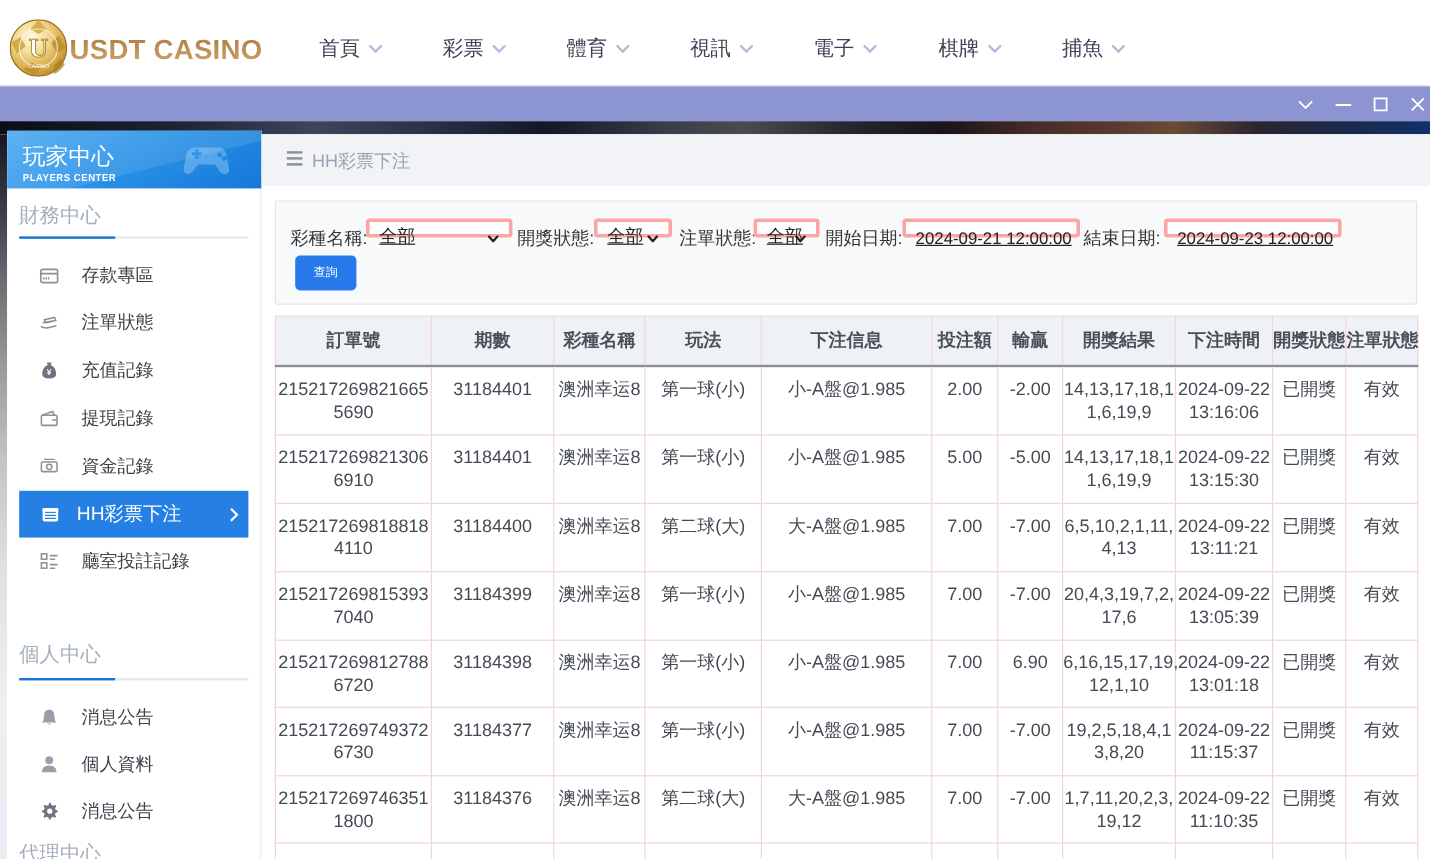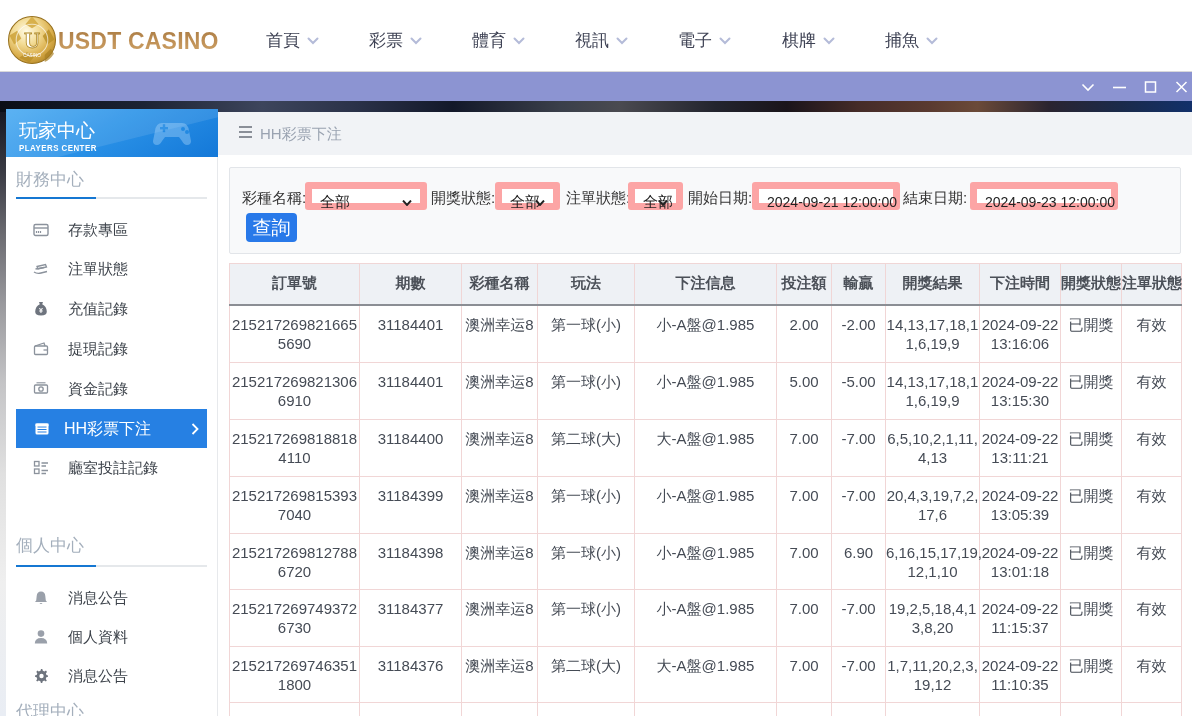--- a/index.html
+++ b/index.html
@@ -41,25 +41,25 @@
 #sel .tx { position:absolute; left:48px; top:50%; transform:translateY(-50%); font-size:16px; color:#fff; }
 
 
 #content { position:absolute; left:218px; top:112px; width:974px; height:604px; background:#fff; }
 #crumb { position:absolute; left:0; top:0; width:974px; height:43px; background:#f1f3f6; }
 #hamb { position:absolute; left:21px; top:14px; width:13px; height:13px; }
 #hamb i { display:block; height:2px; background:#8a8f98; margin-bottom:3px; }
 #crumb .tx { position:absolute; left:42px; top:13px; font-size:15px; color:#9aa3b1; }
 #filter { position:absolute; left:11px; top:55px; width:952px; height:87px; background:#f8f9fa; border:1px solid #e2e5e9; border-radius:2px; }
 .flab { position:absolute; top:21px; font-size:15px; color:#333; }
-.fsel, .finp { position:absolute; top:14px; height:28px; border:7px solid #fca5a5; border-radius:3px; background:#fff; font-size:15px; color:#222;
-  line-height:26px; padding-left:8px; white-space:nowrap; }
+.fsel, .finp { position:absolute; top:14px; height:16px; border:3px solid #fca5a5; border-radius:3px; background:#fff; font-size:15px; color:#222;
+  line-height:26px; padding-left:8px; white-space:nowrap;text-decoration:underline; }
 .finp { font-size:14px; }
 .fsel svg { position:absolute; right:8px; top:11px; width:10px; height:6px; }
-#qbtn { position:absolute; left:16px; top:45px; width:51px; height:29px; background:#2879e9; border-radius:4px; color:#fff; font-size:19px; text-align:center; line-height:29px; }
+#qbtn { position:absolute; left:16px; top:45px; width:51px; height:29px; background:#2879e9; border-radius:4px; color:#fff; font-size:10px; text-align:center; line-height:29px; }
 
 #tbl { position:absolute; left:11px; top:151px; width:952px; border-collapse:collapse; table-layout:fixed; }
 #tbl th { height:41px; background:#eef1f5; border:1px solid #f0d6d6; border-bottom:2px solid #8b8e94; font-size:15px; font-weight:bold; color:#4b5058; padding:0; white-space:nowrap;margin-top:42px; }
 #tbl td { height:57px; border:1px solid #f1d6d6; background:#fff; font-size:15px; color:#454b55; text-align:center; vertical-align:top; padding-top:9px; line-height:19px; }
 #tbl tr:nth-child(2) td { height:58px; }
 #tbl tr:nth-child(6) td, #tbl tr:nth-child(8) td { height:56px; }
 </style>
 </head>
 <body>
 <div id="topbar">

